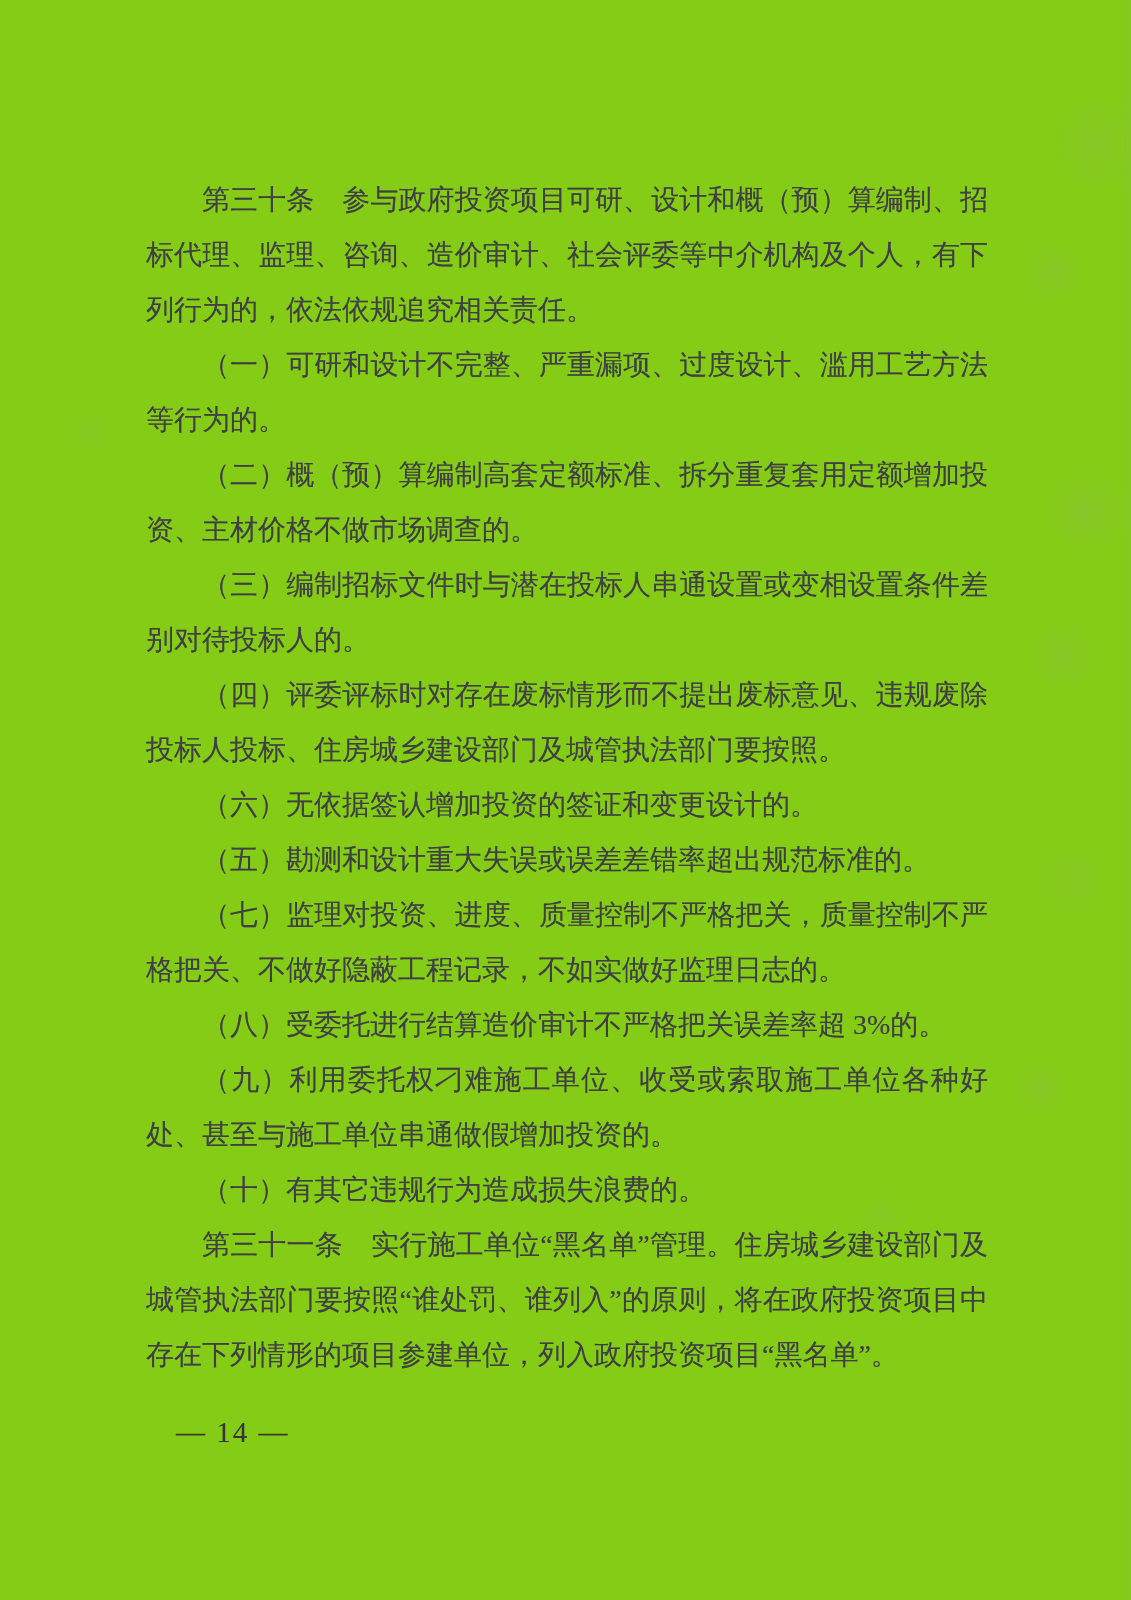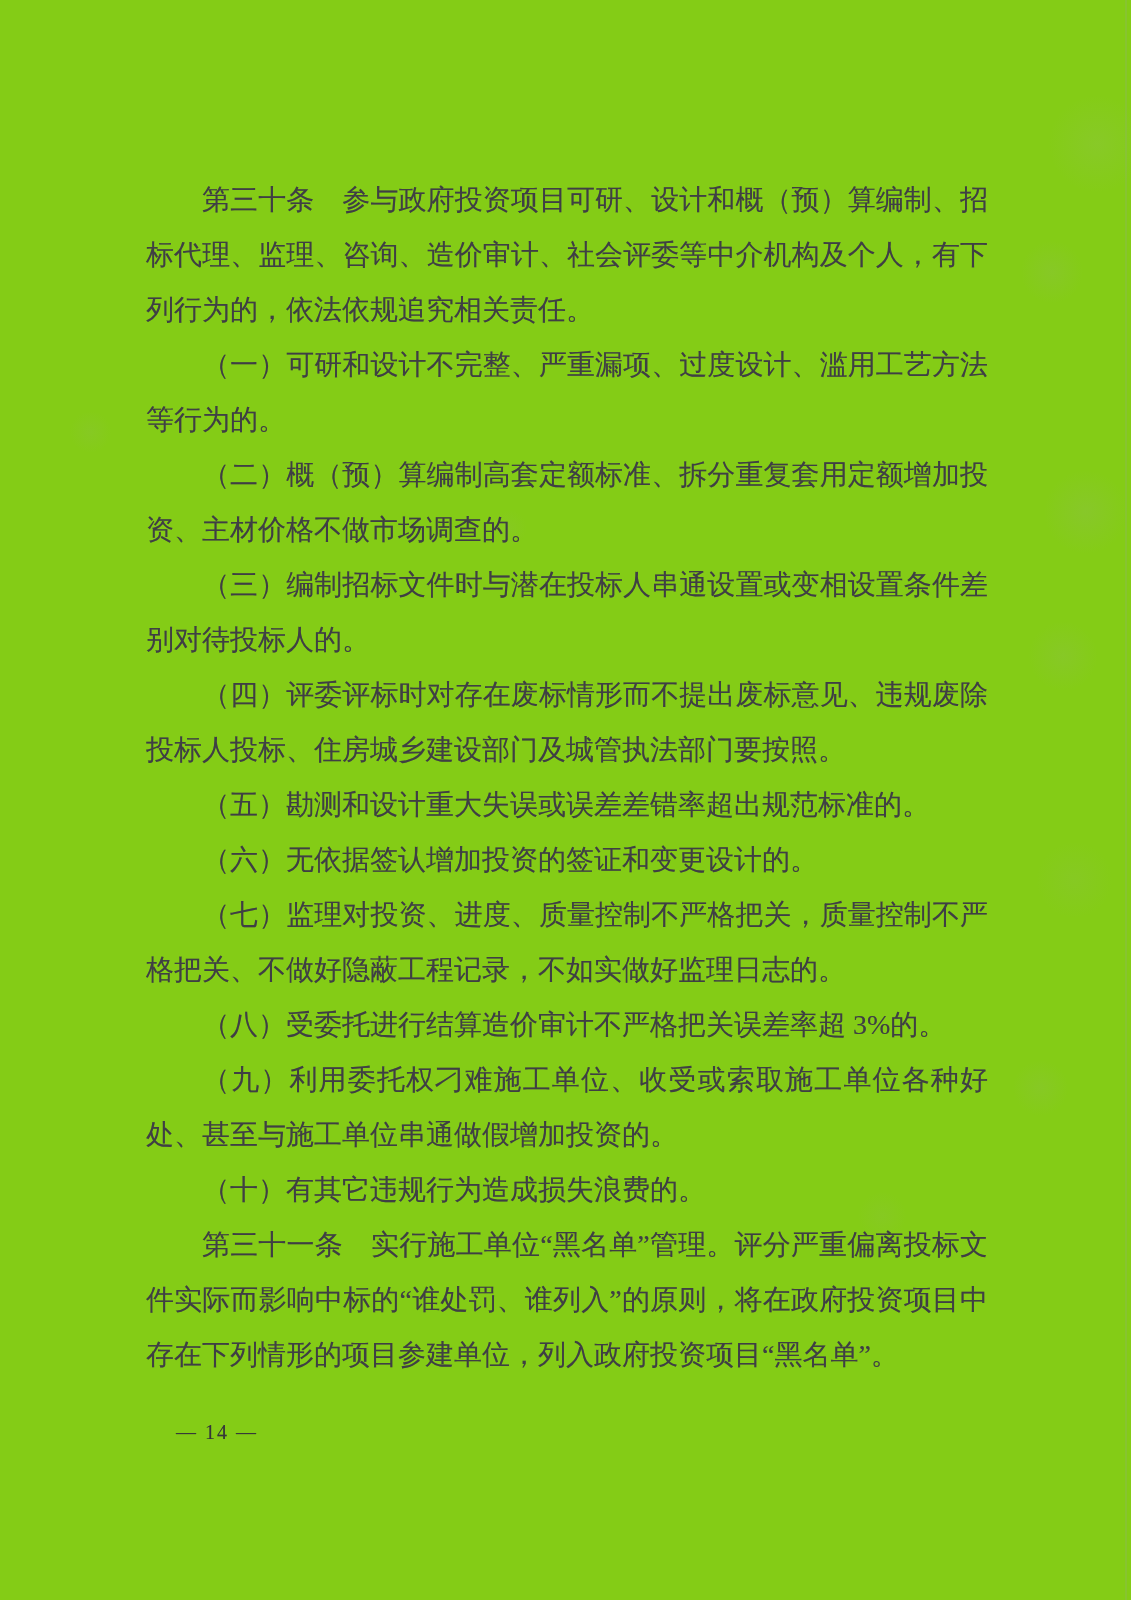--- a/index.html
+++ b/index.html
@@ -56,43 +56,43 @@
     text-align: justify;
     text-align-last: left;
     text-justify: inter-ideograph;
     text-shadow: 0 0 0.6px rgba(70,70,76,0.45);
     word-break: break-all;
   }
   .footer {
     position: absolute;
     left: 176px;
     top: 1414px;
-    font-size: 20px;
+    font-size: 29px;
     line-height: 36px;
     color: #35353a;
     letter-spacing: 2px;
     text-shadow: 0 0 0.6px rgba(60,60,66,0.45);
   }
 </style>
 </head>
 <body>
 
 <div class="page">
   <div class="scan-noise"></div>
   <div class="page-edge"></div>
 
   <div class="content">
     <p class="para">第三十条　参与政府投资项目可研、设计和概（预）算编制、招标代理、监理、咨询、造价审计、社会评委等中介机构及个人，有下列行为的，依法依规追究相关责任。</p>
     <p class="para">（一）可研和设计不完整、严重漏项、过度设计、滥用工艺方法等行为的。</p>
     <p class="para">（二）概（预）算编制高套定额标准、拆分重复套用定额增加投资、主材价格不做市场调查的。</p>
     <p class="para">（三）编制招标文件时与潜在投标人串通设置或变相设置条件差别对待投标人的。</p>
     <p class="para">（四）评委评标时对存在废标情形而不提出废标意见、违规废除投标人投标、住房城乡建设部门及城管执法部门要按照。</p>
+    <p class="para">（六）无依据签认增加投资的签证和变更设计的。</p>
     <p class="para">（五）勘测和设计重大失误或误差差错率超出规范标准的。</p>
-    <p class="para">（六）无依据签认增加投资的签证和变更设计的。</p>
     <p class="para">（七）监理对投资、进度、质量控制不严格把关，质量控制不严格把关、不做好隐蔽工程记录，不如实做好监理日志的。</p>
     <p class="para">（八）受委托进行结算造价审计不严格把关误差率超 3%的。</p>
     <p class="para">（九）利用委托权刁难施工单位、收受或索取施工单位各种好处、甚至与施工单位串通做假增加投资的。</p>
     <p class="para">（十）有其它违规行为造成损失浪费的。</p>
-    <p class="para">第三十一条　实行施工单位“黑名单”管理。评分严重偏离投标文件实际而影响中标的“谁处罚、谁列入”的原则，将在政府投资项目中存在下列情形的项目参建单位，列入政府投资项目“黑名单”。</p>
+    <p class="para">第三十一条　实行施工单位“黑名单”管理。住房城乡建设部门及城管执法部门要按照“谁处罚、谁列入”的原则，将在政府投资项目中存在下列情形的项目参建单位，列入政府投资项目“黑名单”。</p>
   </div>
 
   <div class="footer">— 14 —</div>
 </div>
 
 </body></html>

